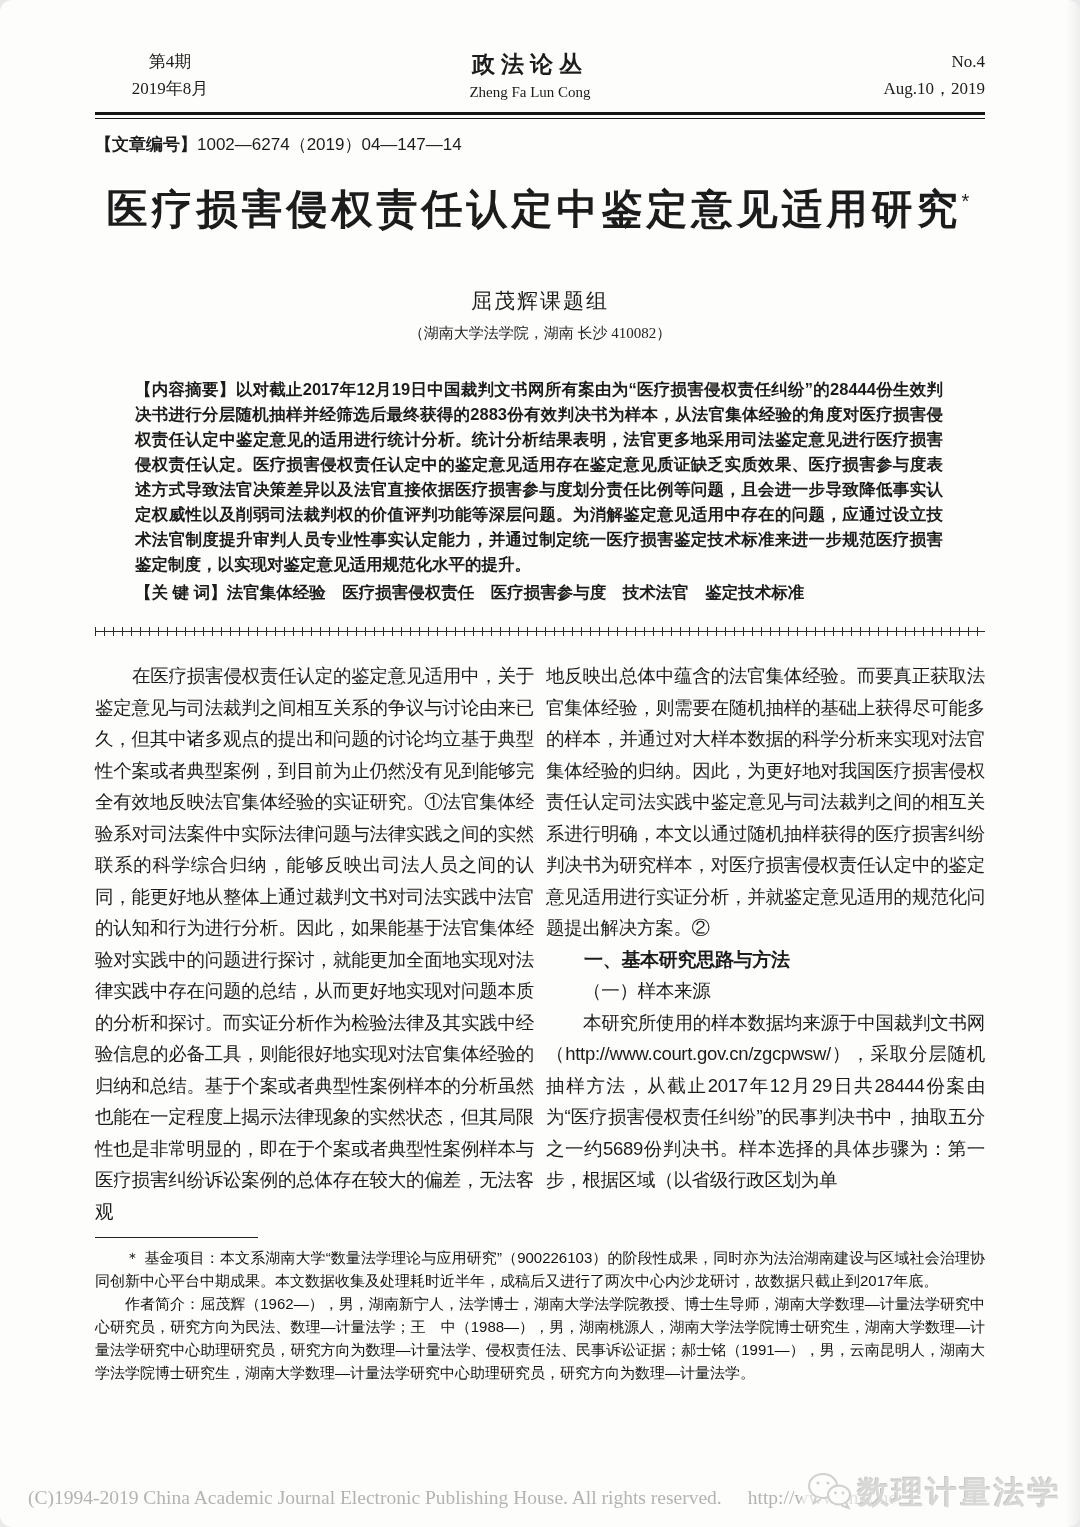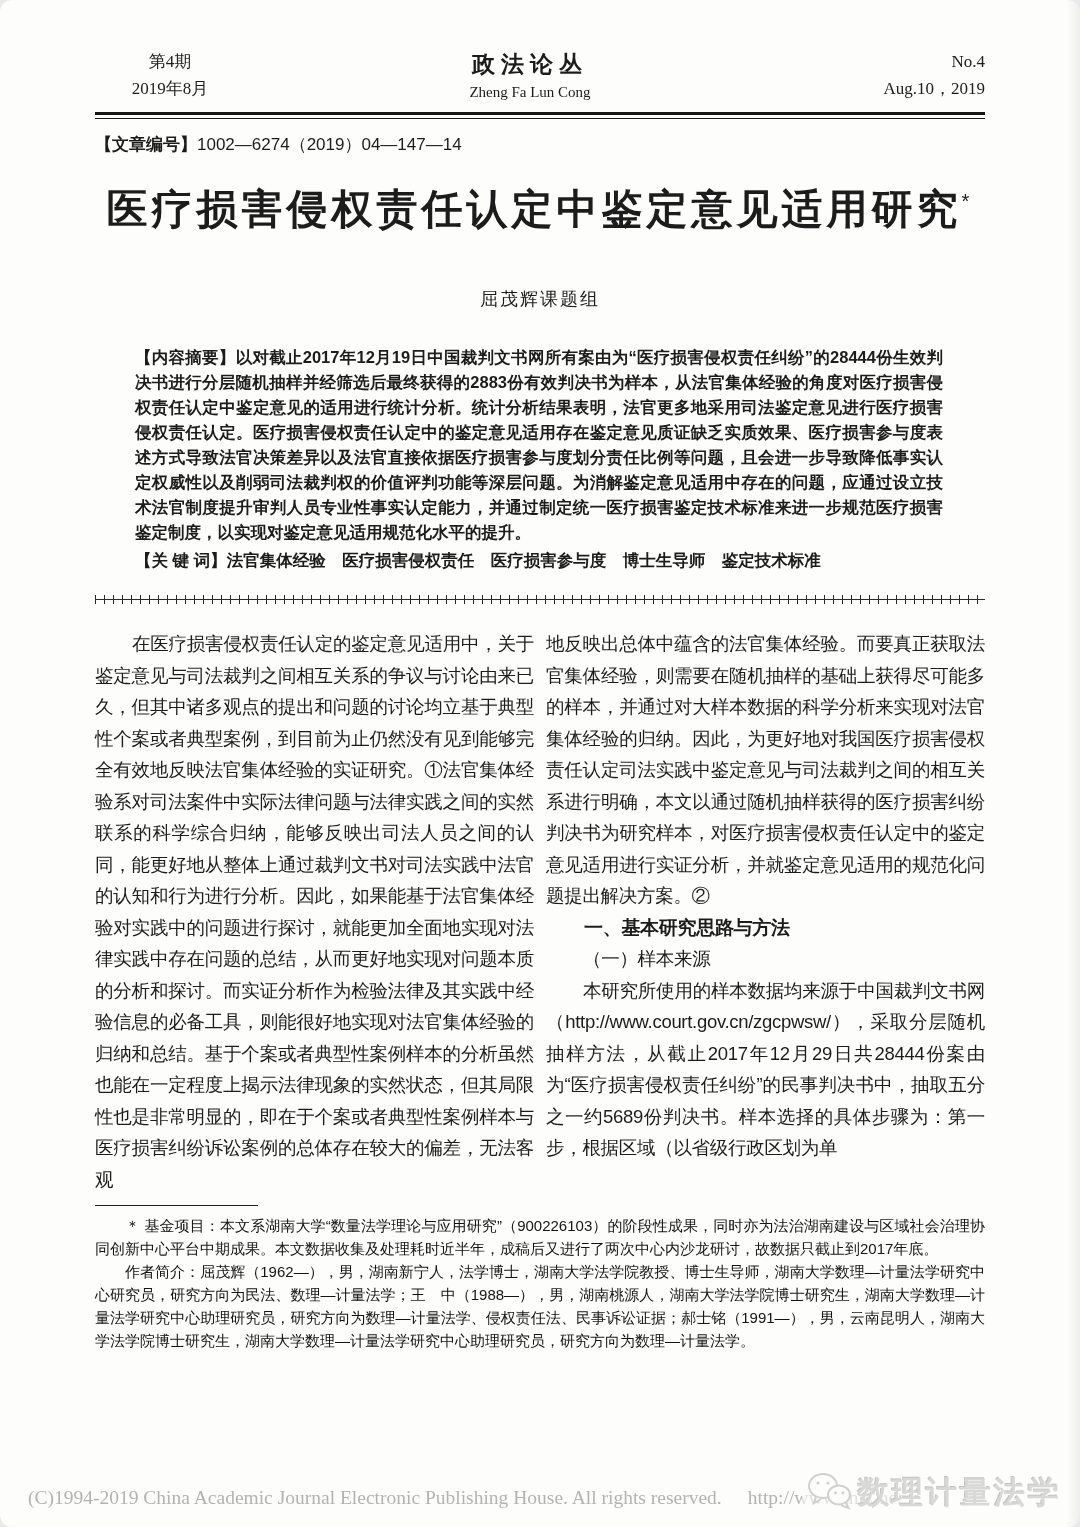--- a/index.html
+++ b/index.html
@@ -59,21 +59,21 @@
     font-size: 41px;
     font-weight: bold;
     letter-spacing: 4px;
     font-family: "Liberation Sans", sans-serif;
     white-space: nowrap;
   }
   .atitle sup { font-size: 20px; font-weight: normal; }
   .author {
     margin-top: 50px;
     text-align: center;
-    font-size: 18px;
+    font-size: 21px;
     letter-spacing: 2px;
     font-family: "Liberation Sans", sans-serif;
   }
   .affiliation {
     margin-top: 9px;
     text-align: center;
     font-size: 15px;
     color: #222;
   }
 
@@ -203,24 +203,25 @@
 
   <div class="header-rule"></div>
 
   <div class="article-id">
     <span class="bracket-label">【文章编号】</span><span>1002—6274（2019）04—147—14</span>
   </div>
 
   <h1 class="atitle"><span>医疗损害侵权责任认定中鉴定意见适用研究</span><sup>*</sup></h1>
 
   <div class="author">屈茂辉课题组</div>
+  <div class="affiliation">（湖南大学法学院，湖南 长沙 410082）</div>
 
   <div class="abstract">
     <p><span class="bracket-label">【内容摘要】</span><span>以对截止2017年12月19日中国裁判文书网所有案由为“医疗损害侵权责任纠纷”的28444份生效判决书进行分层随机抽样并经筛选后最终获得的2883份有效判决书为样本，从法官集体经验的角度对医疗损害侵权责任认定中鉴定意见的适用进行统计分析。统计分析结果表明，法官更多地采用司法鉴定意见进行医疗损害侵权责任认定。医疗损害侵权责任认定中的鉴定意见适用存在鉴定意见质证缺乏实质效果、医疗损害参与度表述方式导致法官决策差异以及法官直接依据医疗损害参与度划分责任比例等问题，且会进一步导致降低事实认定权威性以及削弱司法裁判权的价值评判功能等深层问题。为消解鉴定意见适用中存在的问题，应通过设立技术法官制度提升审判人员专业性事实认定能力，并通过制定统一医疗损害鉴定技术标准来进一步规范医疗损害鉴定制度，以实现对鉴定意见适用规范化水平的提升。</span></p>
-    <p class="kw"><span class="bracket-label">【关 键 词】</span><span>法官集体经验　医疗损害侵权责任　医疗损害参与度　博士生导师　鉴定技术标准</span></p>
+    <p class="kw"><span class="bracket-label">【关 键 词】</span><span>法官集体经验　医疗损害侵权责任　医疗损害参与度　技术法官　鉴定技术标准</span></p>
   </div>
 
   <div class="crossrule"></div>
 
   <div class="columns">
     <div class="col">
       <p class="indent">在医疗损害侵权责任认定的鉴定意见适用中，关于鉴定意见与司法裁判之间相互关系的争议与讨论由来已久，但其中诸多观点的提出和问题的讨论均立基于典型性个案或者典型案例，到目前为止仍然没有见到能够完全有效地反映法官集体经验的实证研究。①法官集体经验系对司法案件中实际法律问题与法律实践之间的实然联系的科学综合归纳，能够反映出司法人员之间的认同，能更好地从整体上通过裁判文书对司法实践中法官的认知和行为进行分析。因此，如果能基于法官集体经验对实践中的问题进行探讨，就能更加全面地实现对法律实践中存在问题的总结，从而更好地实现对问题本质的分析和探讨。而实证分析作为检验法律及其实践中经验信息的必备工具，则能很好地实现对法官集体经验的归纳和总结。基于个案或者典型性案例样本的分析虽然也能在一定程度上揭示法律现象的实然状态，但其局限性也是非常明显的，即在于个案或者典型性案例样本与医疗损害纠纷诉讼案例的总体存在较大的偏差，无法客观</p>
     </div>
     <div class="col">
       <p>地反映出总体中蕴含的法官集体经验。而要真正获取法官集体经验，则需要在随机抽样的基础上获得尽可能多的样本，并通过对大样本数据的科学分析来实现对法官集体经验的归纳。因此，为更好地对我国医疗损害侵权责任认定司法实践中鉴定意见与司法裁判之间的相互关系进行明确，本文以通过随机抽样获得的医疗损害纠纷判决书为研究样本，对医疗损害侵权责任认定中的鉴定意见适用进行实证分析，并就鉴定意见适用的规范化问题提出解决方案。②</p>

